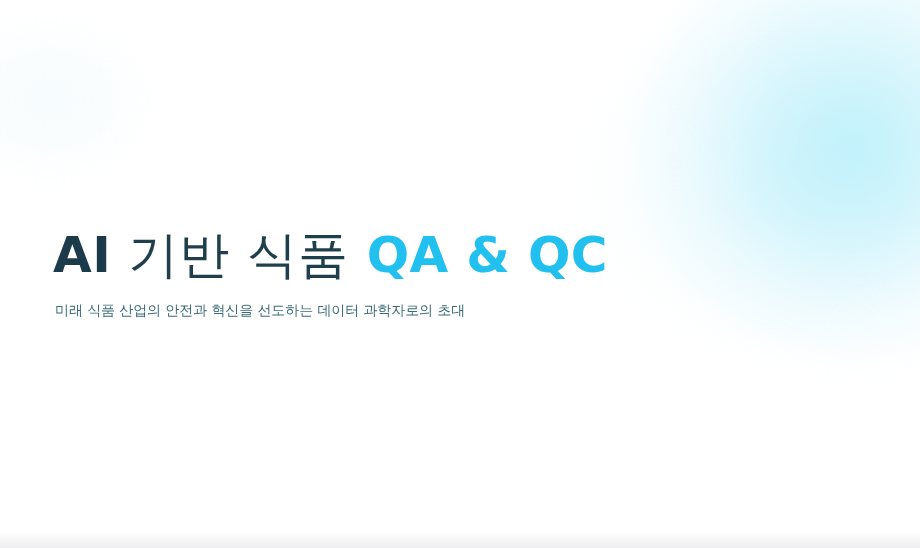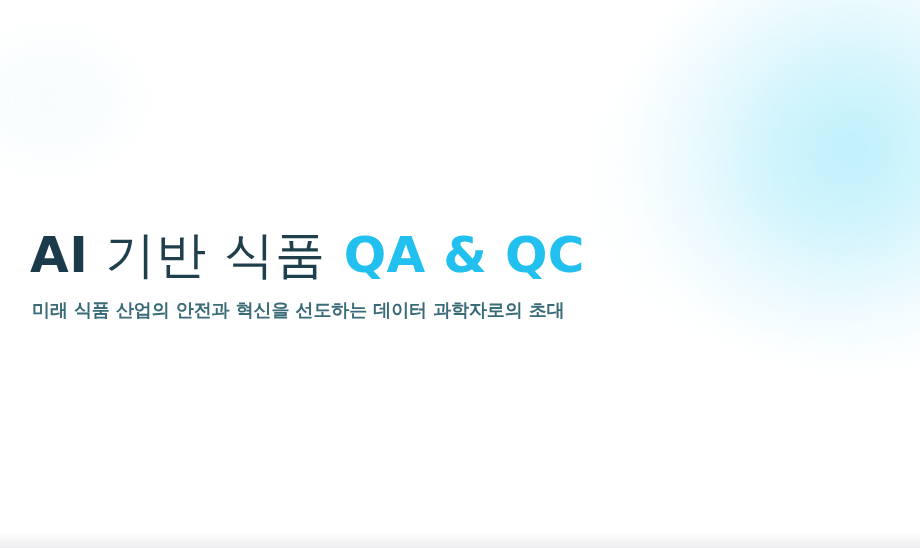--- a/index.html
+++ b/index.html
@@ -83,21 +83,21 @@
     background: linear-gradient(to bottom,
                 rgba(255, 255, 255, 1) 0%,
                 rgba(248, 248, 249, 1) 35%,
                 rgba(238, 238, 240, 1) 100%);
     pointer-events: none;
   }
 
   
   .content {
     position: absolute;
-    left: 30px;
+    left: 53px;
     top: 224px;
     width: 700px;
   }
 
   
   .headline {
     margin: 0;
     font-size: 50px;
     line-height: 62px;
     letter-spacing: -0.2px;
@@ -118,23 +118,23 @@
 
   .headline .seg-qa {
     font-weight: 800;
     color: #22c0ee;
     letter-spacing: 0.3px;
   }
 
   
   .subtitle {
     margin: 12px 0 0 2px;
-    font-size: 18px;
+    font-size: 14px;
     line-height: 24px;
-    font-weight: 700;
+    font-weight: 400;
     color: #3a6b78;
     letter-spacing: -0.1px;
     white-space: nowrap;
   }
 
   
   .meta {
     margin-top: 62px;
     margin-left: 2px;
   }

